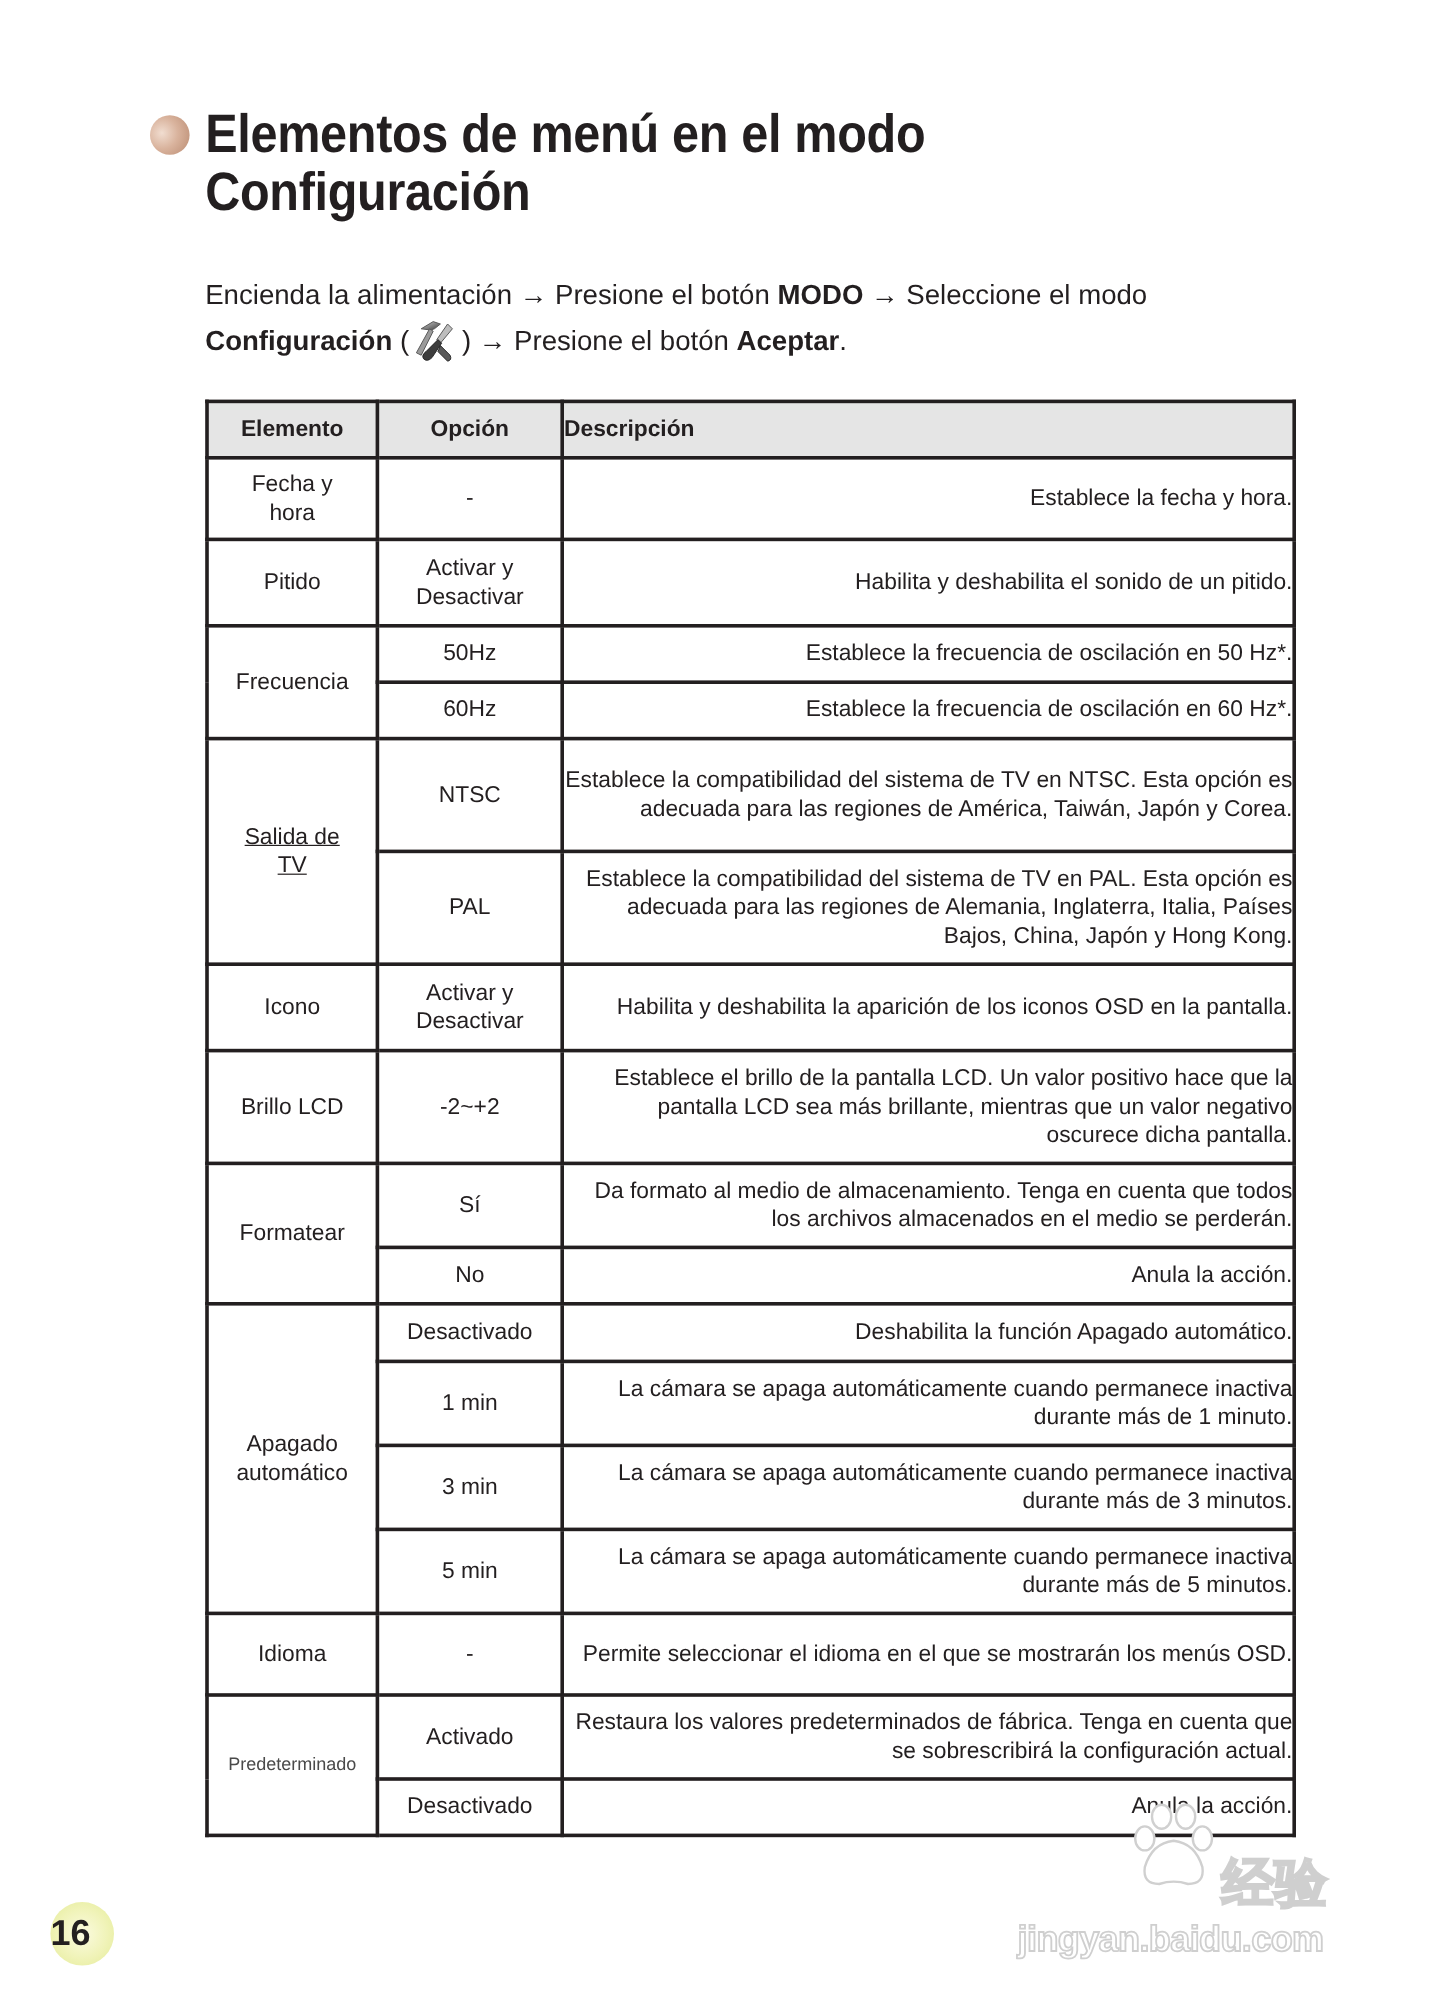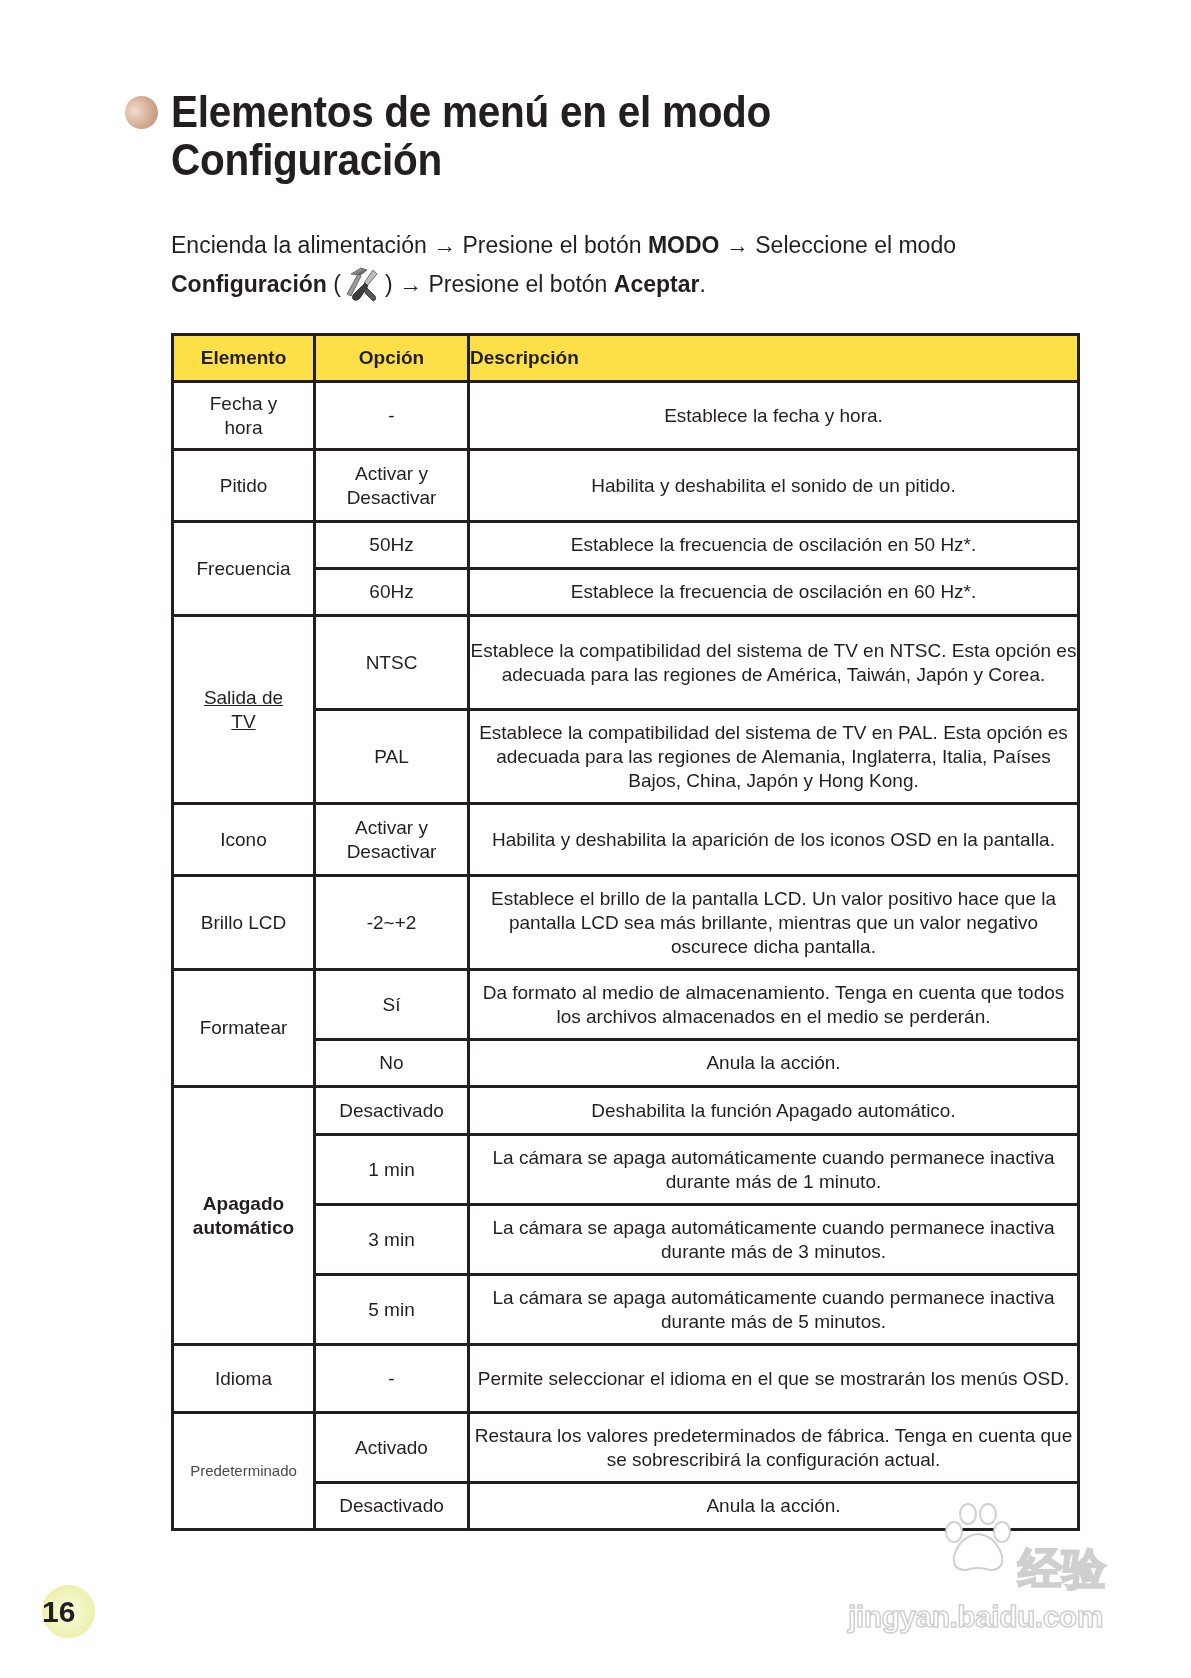--- a/index.html
+++ b/index.html
@@ -15,26 +15,26 @@
            transform-origin: left top; transform: scaleX(0.9); white-space: nowrap; }
 
   .intro { position: absolute; left: 171px; top: 226px; width: 900px; margin: 0;
            font-size: 23px; line-height: 39px; color: #231f20; white-space: nowrap; }
   .intro b { font-weight: bold; }
   .tool-icon { display: inline-block; width: 36px; height: 38px; vertical-align: -12px; margin: 0 4px; }
 
   table.menu { position: absolute; left: 171px; top: 333px; width: 906px; border-collapse: collapse;
                table-layout: fixed; font-size: 19px; color: #231f20; }
   table.menu td, table.menu th { border: 3px solid #231f20; padding: 0; }
-  table.menu th { background: #fde047; font-weight: bold; height: 44px; text-align: center; font-size: 19px; }
+  table.menu th { background: #e5e5e5; font-weight: bold; height: 44px; text-align: center; font-size: 19px; }
   table.menu th.desc-h { text-align: left; }
   col.c1 { width: 142px; } col.c2 { width: 154px; } col.c3 { width: 610px; }
   td.el { text-align: center; line-height: 24px; }
   td.op { text-align: center; line-height: 24px; }
-  td.ds { text-align: center; padding-left: 15px; padding-right: 12px; line-height: 24px; }
+  td.ds { text-align: right; padding-left: 15px; padding-right: 12px; line-height: 24px; }
   td.small { font-size: 15px; color: #4a4a4a; }
 
   tr.h46 td { height: 44px; }
   tr.h48 td { height: 45px; }
   tr.h68 td { height: 65px; }
   tr.h70 td { height: 67px; }
   tr.h72 td { height: 69px; }
   tr.h94 td { height: 91px; }
 
   .page-num { position: absolute; left: 42px; top: 1585px; width: 53px; height: 53px; border-radius: 50%;
@@ -126,21 +126,21 @@
     <tr class="h70">
       <td class="el" rowspan="2">Formatear</td>
       <td class="op">Sí</td>
       <td class="ds">Da formato al medio de almacenamiento. Tenga en cuenta que todos los archivos almacenados en el medio se perderán.</td>
     </tr>
     <tr class="h46">
       <td class="op">No</td>
       <td class="ds">Anula la acción.</td>
     </tr>
     <tr class="h48">
-      <td class="el" rowspan="4" style="padding:0 8px;font-weight:bold;">Apagado automático</td>
+      <td class="el" rowspan="4" style="padding:0 8px;">Apagado automático</td>
       <td class="op">Desactivado</td>
       <td class="ds">Deshabilita la función Apagado automático.</td>
     </tr>
     <tr class="h70">
       <td class="op">1 min</td>
       <td class="ds">La cámara se apaga automáticamente cuando permanece inactiva durante más de 1 minuto.</td>
     </tr>
     <tr class="h70">
       <td class="op">3 min</td>
       <td class="ds">La cámara se apaga automáticamente cuando permanece inactiva durante más de 3 minutos.</td>

